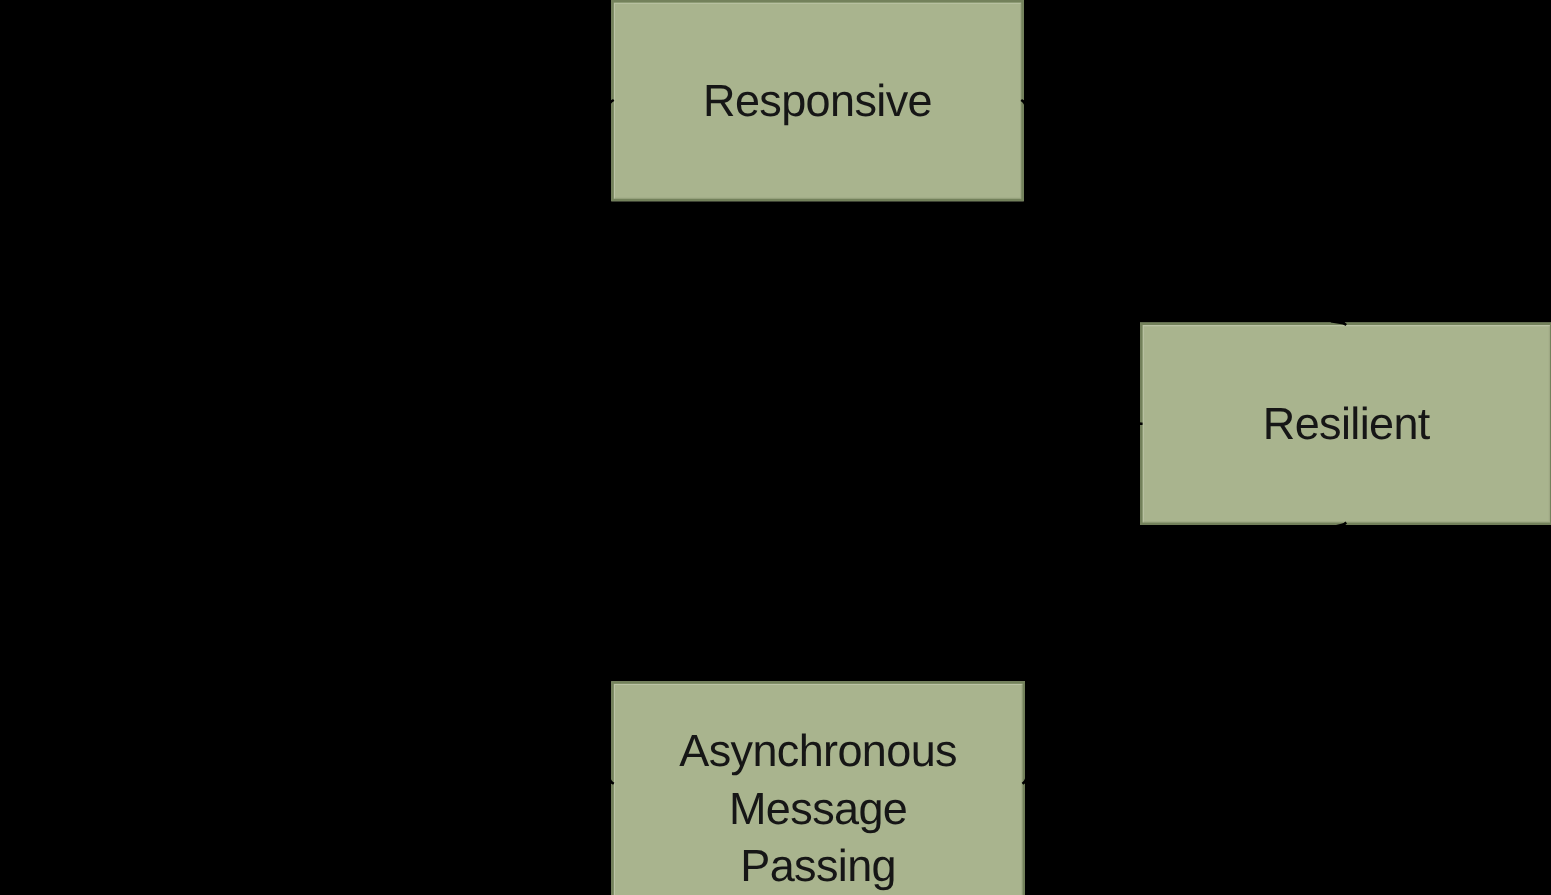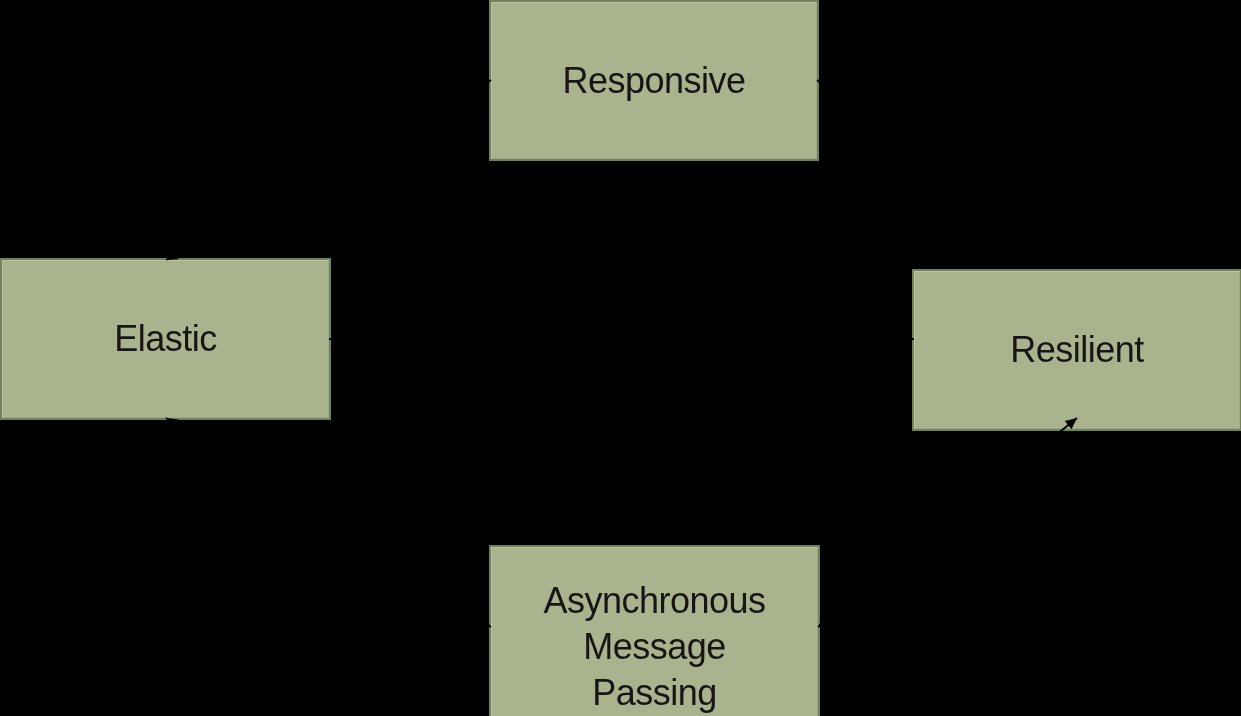--- a/index.html
+++ b/index.html
@@ -65,25 +65,22 @@
       <line x1="817" y1="80" x2="1077" y2="260" marker-start="url(#arrowhead)" marker-end="url(#arrowhead)"></line>
       <line x1="329" y1="339" x2="914" y2="339" marker-start="url(#arrowhead)" marker-end="url(#arrowhead)"></line>
       <line x1="166" y1="418" x2="491" y2="627" marker-start="url(#arrowhead)" marker-end="url(#arrowhead)"></line>
       <line x1="1077" y1="418" x2="818" y2="627" marker-start="url(#arrowhead)" marker-end="url(#arrowhead)"></line>
     </svg>
 
   <div class="node" style="left: 489px; top: 0px; width: 330px; height: 161px;">
     <span class="node-label">Responsive</span>
   </div>
 
-  <div class="node" style="left: 0px; top: 258px; width: 331px; height: 162px;">
-    <span class="node-label">Elastic</span>
-  </div>
 
-  <div class="node" style="left: 912px; top: 269px; width: 330px; height: 162px;">
+  <div class="node" style="left: 912px; top: 258px; width: 330px; height: 162px;">
     <span class="node-label">Resilient</span>
   </div>
 
   <div class="node" style="left: 489px; top: 545px; width: 331px; height: 204px;">
     <span class="node-label wrap">Asynchronous Message Passing</span>
   </div>
 
 </div>
 
 </body></html>

